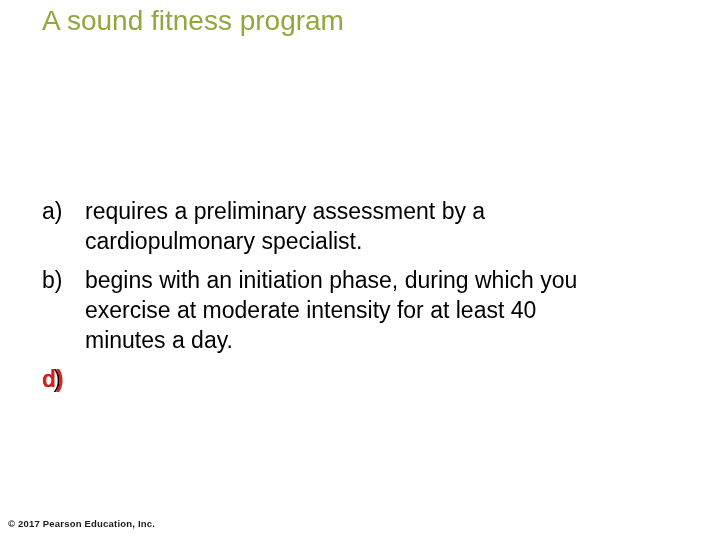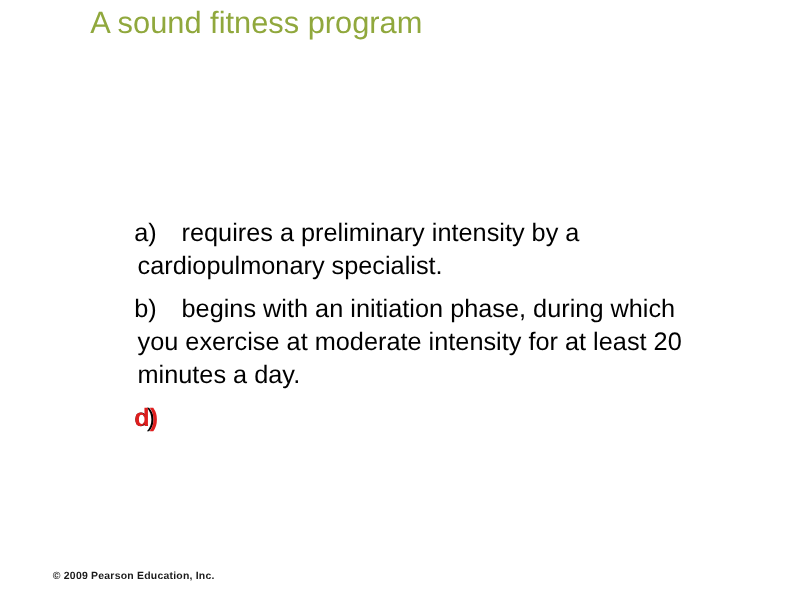--- a/index.html
+++ b/index.html
@@ -1,15 +1,15 @@
 <!DOCTYPE html>
 <html style="--background: #FFFFFF; --title: #90A83D; --body: #000000; --highlight: #DE1E1E;"><head>
 <meta charset="utf-8">
 <style>
-  * { box-sizing: border-box; padding-left: 40px; }
+  * { box-sizing: border-box; }
   html, body { margin: 0; padding: 0; }
   body {
     width: 720px;
     height: 540px;
     overflow: hidden;
     position: relative;
     font-family: "Liberation Sans", sans-serif;
     background: #ffffff;
   }
   .slide {
@@ -66,33 +66,33 @@
 <body>
 
 <div class="slide">
 
   <h1 class="title">A sound fitness program</h1>
 
   <div class="options">
 
     <div class="option">
       <span class="marker">a)</span>
-      <span class="text">requires a preliminary intensity by a cardiopulmonary specialist.</span>
+      <span class="text">requires a preliminary assessment by a cardiopulmonary specialist.</span>
     </div>
 
     <div class="option">
       <span class="marker">b)</span>
-      <span class="text">begins with an initiation phase, during which you exercise at moderate intensity for at least 20 minutes a day.</span>
+      <span class="text">begins with an initiation phase, during which you exercise at moderate intensity for at least 40 minutes a day.</span>
     </div>
 
     <div class="option">
       <span class="marker">c)</span>
     </div>
 
     <div class="option highlight">
       <span class="marker">d)</span>
     </div>
 
   </div>
 
-  <div class="footer">© 2009 Pearson Education, Inc.</div>
+  <div class="footer">© 2017 Pearson Education, Inc.</div>
 
 </div>
 
 </body></html>

